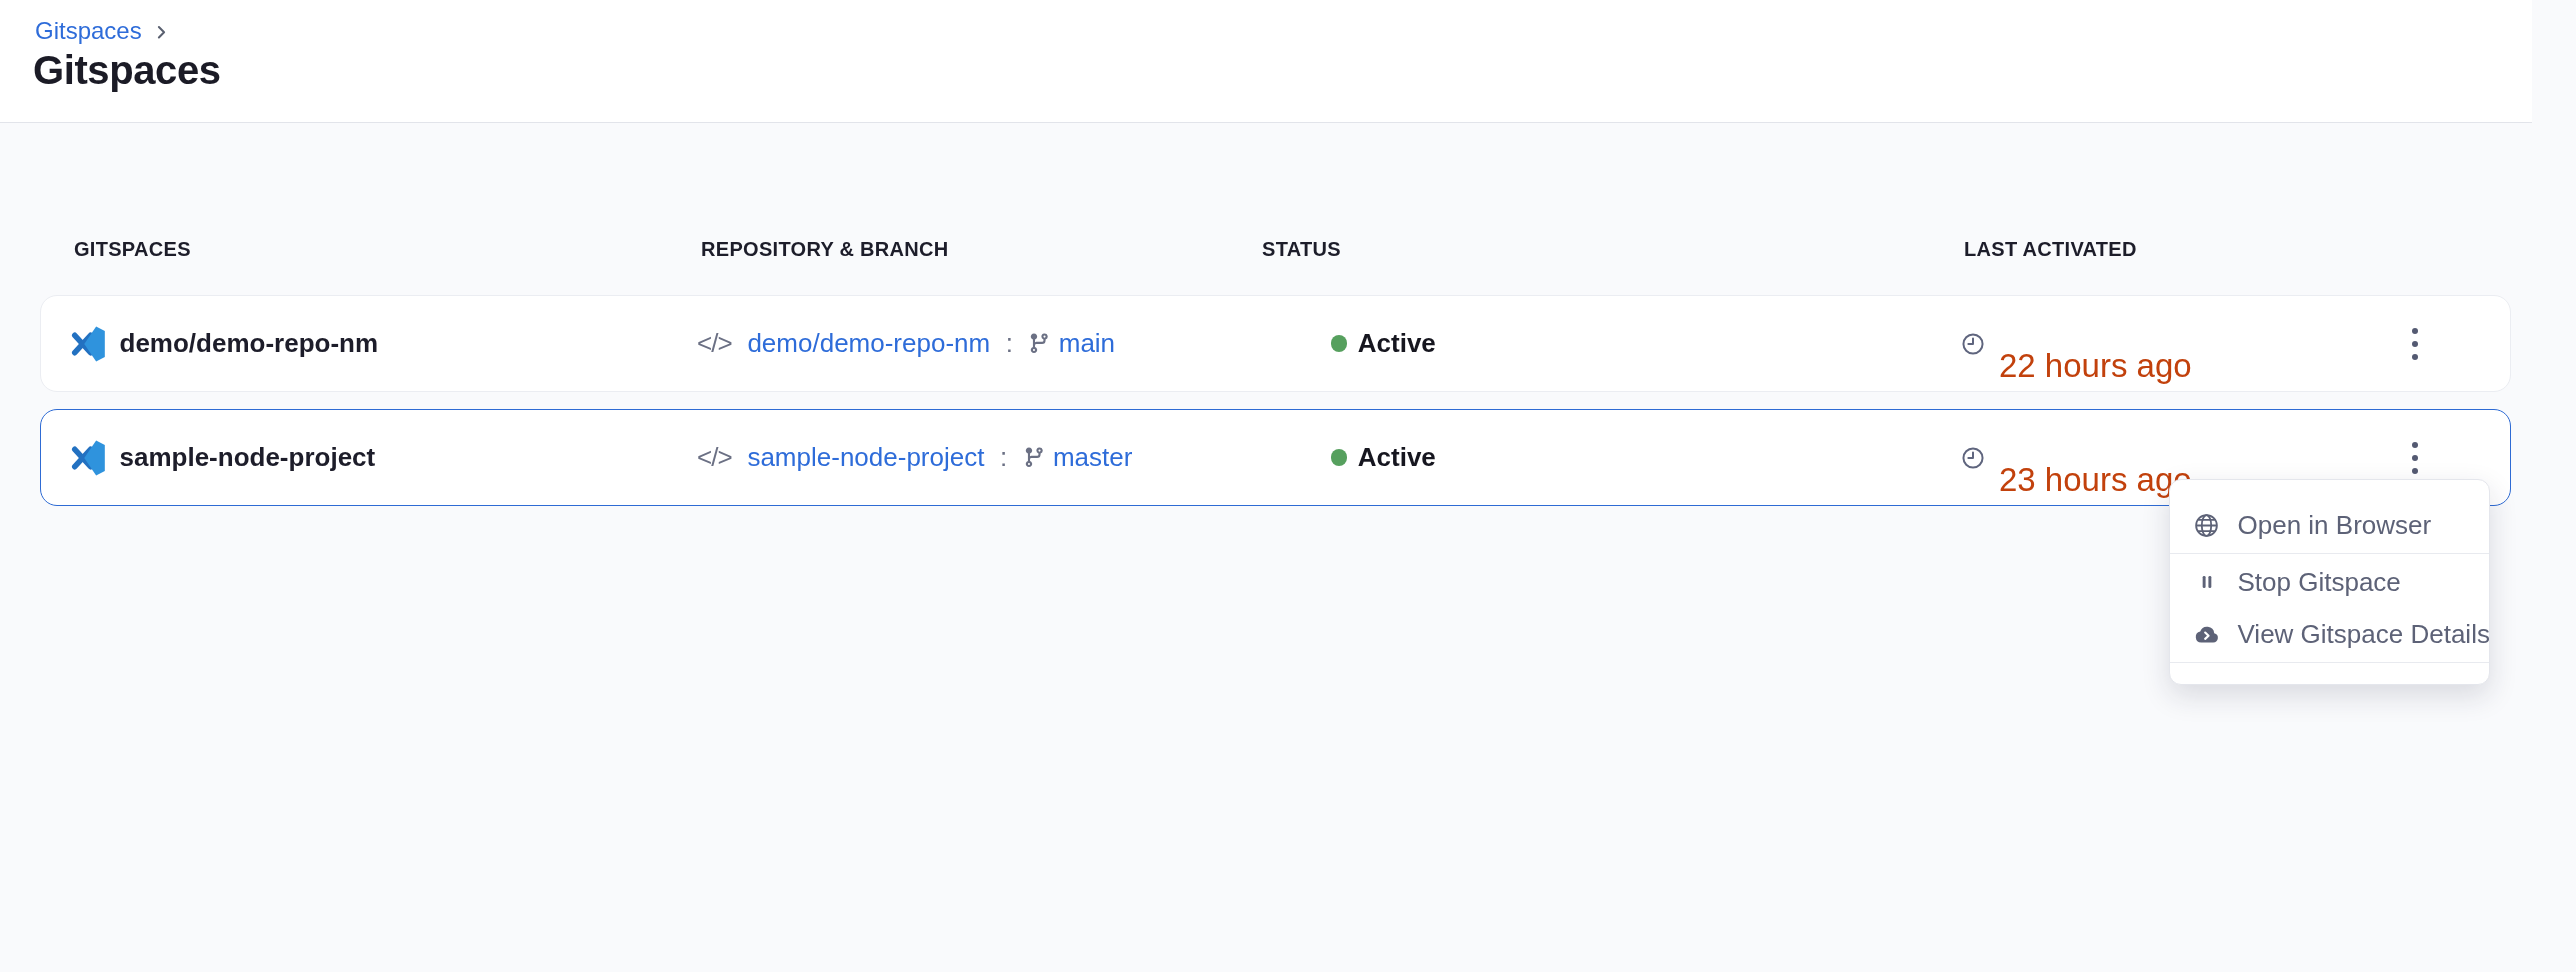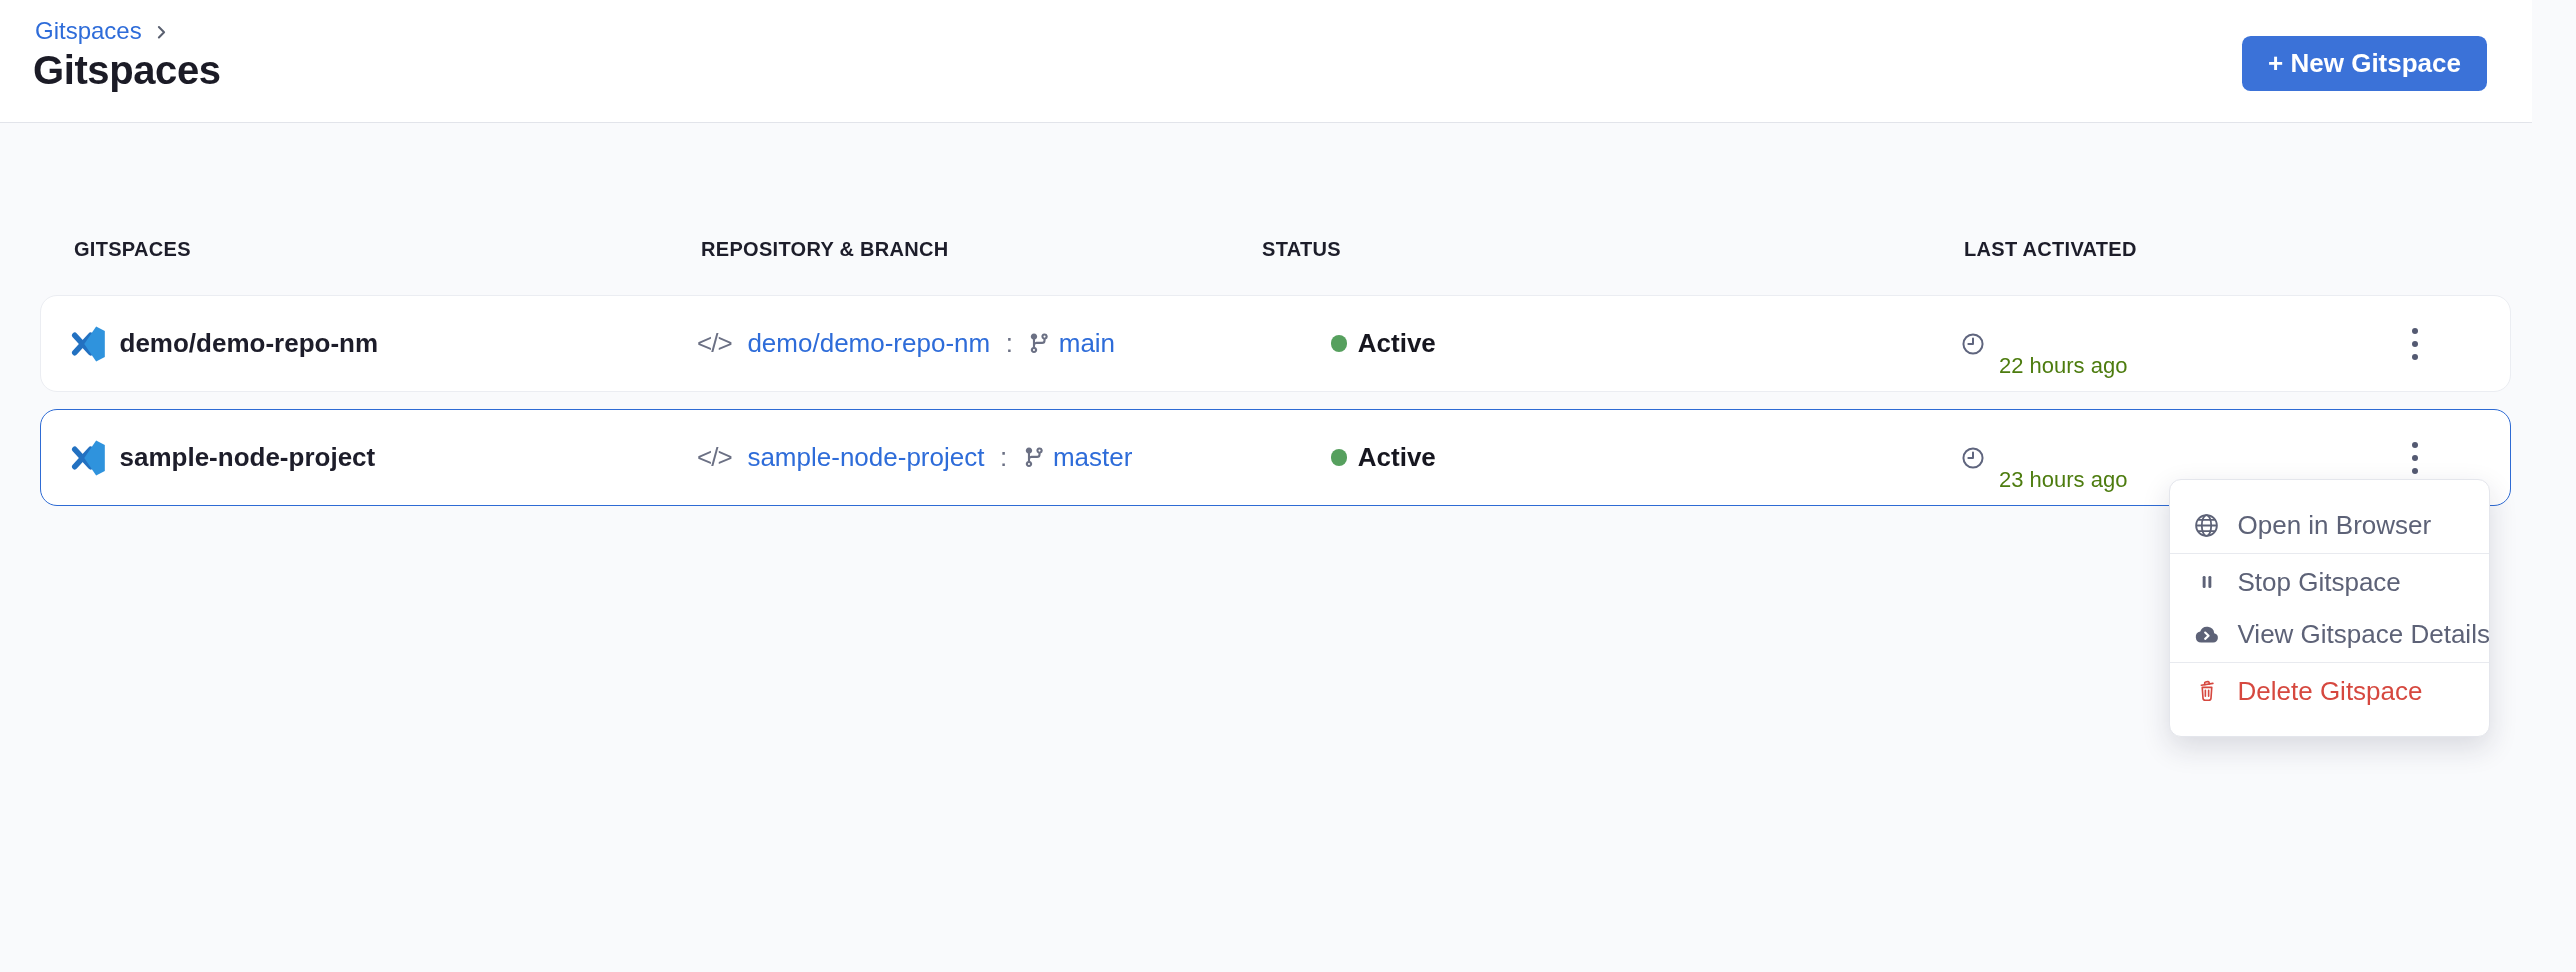--- a/index.html
+++ b/index.html
@@ -32,21 +32,21 @@
   .gs-name{font-size:26px;font-weight:600;color:#1d1d2a;}
   .c-repo{left:656px;gap:15.5px;font-size:26px;}
   .code-ic{color:#6b7084;font-size:26px;letter-spacing:-0.9px;}
   a.link{color:#2e6cd9;text-decoration:none;cursor:pointer;}
   .colon{color:#6b7084;}
   .branch-wrap{display:flex;align-items:center;gap:7.8px;}
   .c-status{left:1290px;gap:10.4px;}
   .dot{width:16.4px;height:16.4px;border-radius:50%;background:#56a05e;}
   .status-label{font-size:26px;font-weight:600;color:#16161f;}
   .c-time{left:1918px;gap:12px;}
-  .time-label{font-size:22px;color:#4d7c0f;margin-top:44px;}
+  .time-label{font-size:33px;color:#c2410c;margin-top:44px;}
   .kebab{position:absolute;left:2344px;top:50%;transform:translateY(-50%);width:60px;height:60px;
          display:flex;flex-direction:column;gap:7px;align-items:center;justify-content:center;
          background:none;border:none;cursor:pointer;padding:0;}
   .kebab i{display:block;width:6px;height:6px;border-radius:50%;background:#545a72;}
 
   
   .menu{position:absolute;left:2169px;top:479px;width:321px;background:#fff;
         border:1.7px solid #e4e6ec;border-radius:12px;box-shadow:0 10.4px 29px rgba(25,30,60,.14);
         padding:19px 0;z-index:10;box-sizing:border-box;}
   .menu-item{display:flex;align-items:center;gap:15.5px;height:52px;padding:0 21px;
@@ -61,21 +61,20 @@
 <div class="app">
 
   <div class="topbar">
     <div class="breadcrumb">
       <a>Gitspaces</a>
       <svg class="crumb-chev" viewBox="0 0 24 24">
         <path d="M9.5 6.5 15 12l-5.5 5.5" fill="none" stroke="#5a6070" stroke-width="2.2" stroke-linecap="round" stroke-linejoin="round"></path>
       </svg>
     </div>
     <h1 class="page-title">Gitspaces</h1>
-    <button class="new-btn">+ New Gitspace</button>
   </div>
 
   <div class="thead">
     <span class="th th1">GITSPACES</span>
     <span class="th th2">REPOSITORY &amp; BRANCH</span>
     <span class="th th3">STATUS</span>
     <span class="th th4">LAST ACTIVATED</span>
   </div>
 
   <div class="row row1">
@@ -178,29 +177,16 @@
     <div class="menu-item">
       <span class="mi-ic">
         <svg width="29" height="29" viewBox="0 0 24 24">
           <path d="M7.6 18.6h9.9a3.9 3.9 0 0 0 .9-7.7 6 6 0 0 0-11.6-1.4 4.6 4.6 0 0 0 .8 9.1Z" fill="#5d6277"></path>
           <path d="M10.9 10.4l2.8 2.6-2.8 2.6" stroke="#fff" stroke-width="1.8" fill="none" stroke-linecap="round" stroke-linejoin="round"></path>
         </svg>
       </span>
       <span>View Gitspace Details</span>
     </div>
     <div class="menu-sep"></div>
-    <div class="menu-item danger">
-      <span class="mi-ic">
-        <svg width="26" height="26" viewBox="0 0 24 24" fill="none" stroke="#d6483f" stroke-width="1.5" stroke-linecap="round" stroke-linejoin="round">
-          <g transform="rotate(-9 12 5.2)">
-            <path d="M6.6 5.8h10.8"></path>
-            <path d="M9.9 5.8V4.5a1 1 0 0 1 1-1h2.2a1 1 0 0 1 1 1v1.3"></path>
-          </g>
-          <path d="M7.6 8.6h8.8l-.7 10a2 2 0 0 1-2 1.9h-3.4a2 2 0 0 1-2-1.9Z"></path>
-          <path d="M10.5 11.4v5.4M13.5 11.4v5.4"></path>
-        </svg>
-      </span>
-      <span>Delete Gitspace</span>
-    </div>
   </div>
 
 </div>
 
 
 </body></html>

